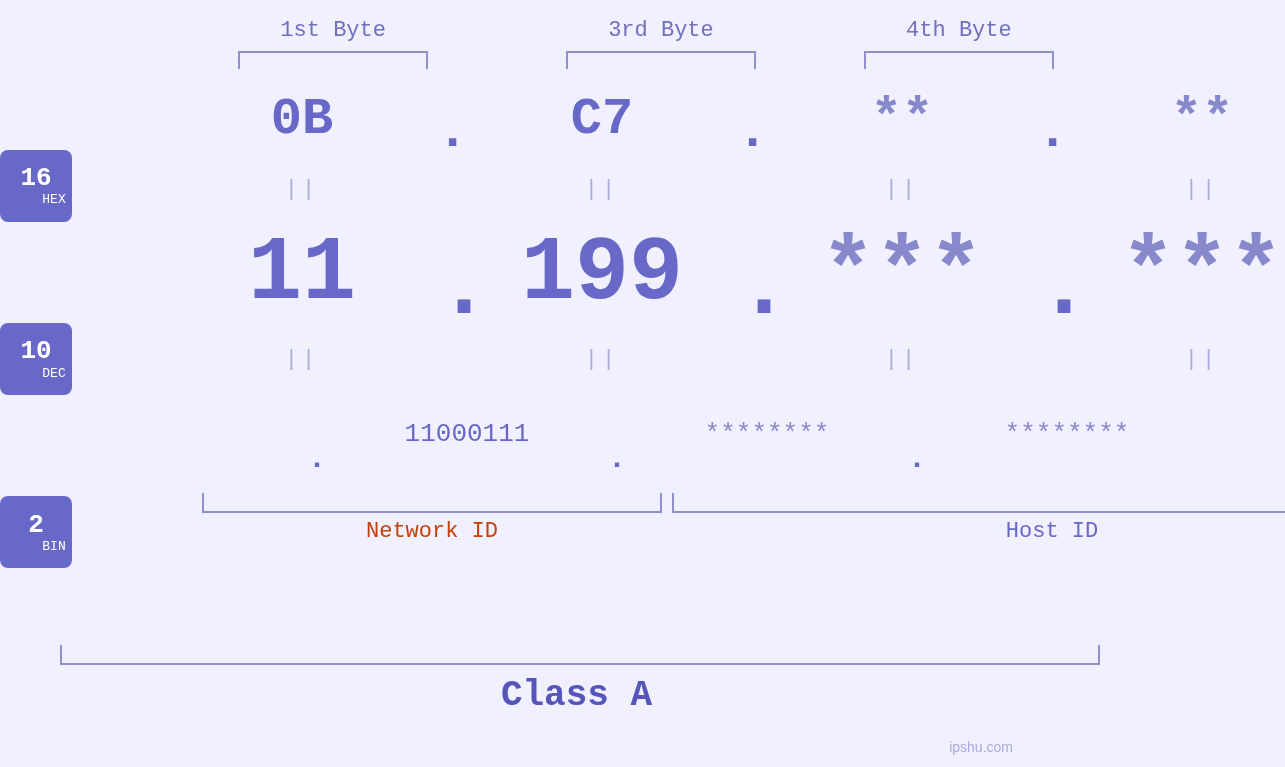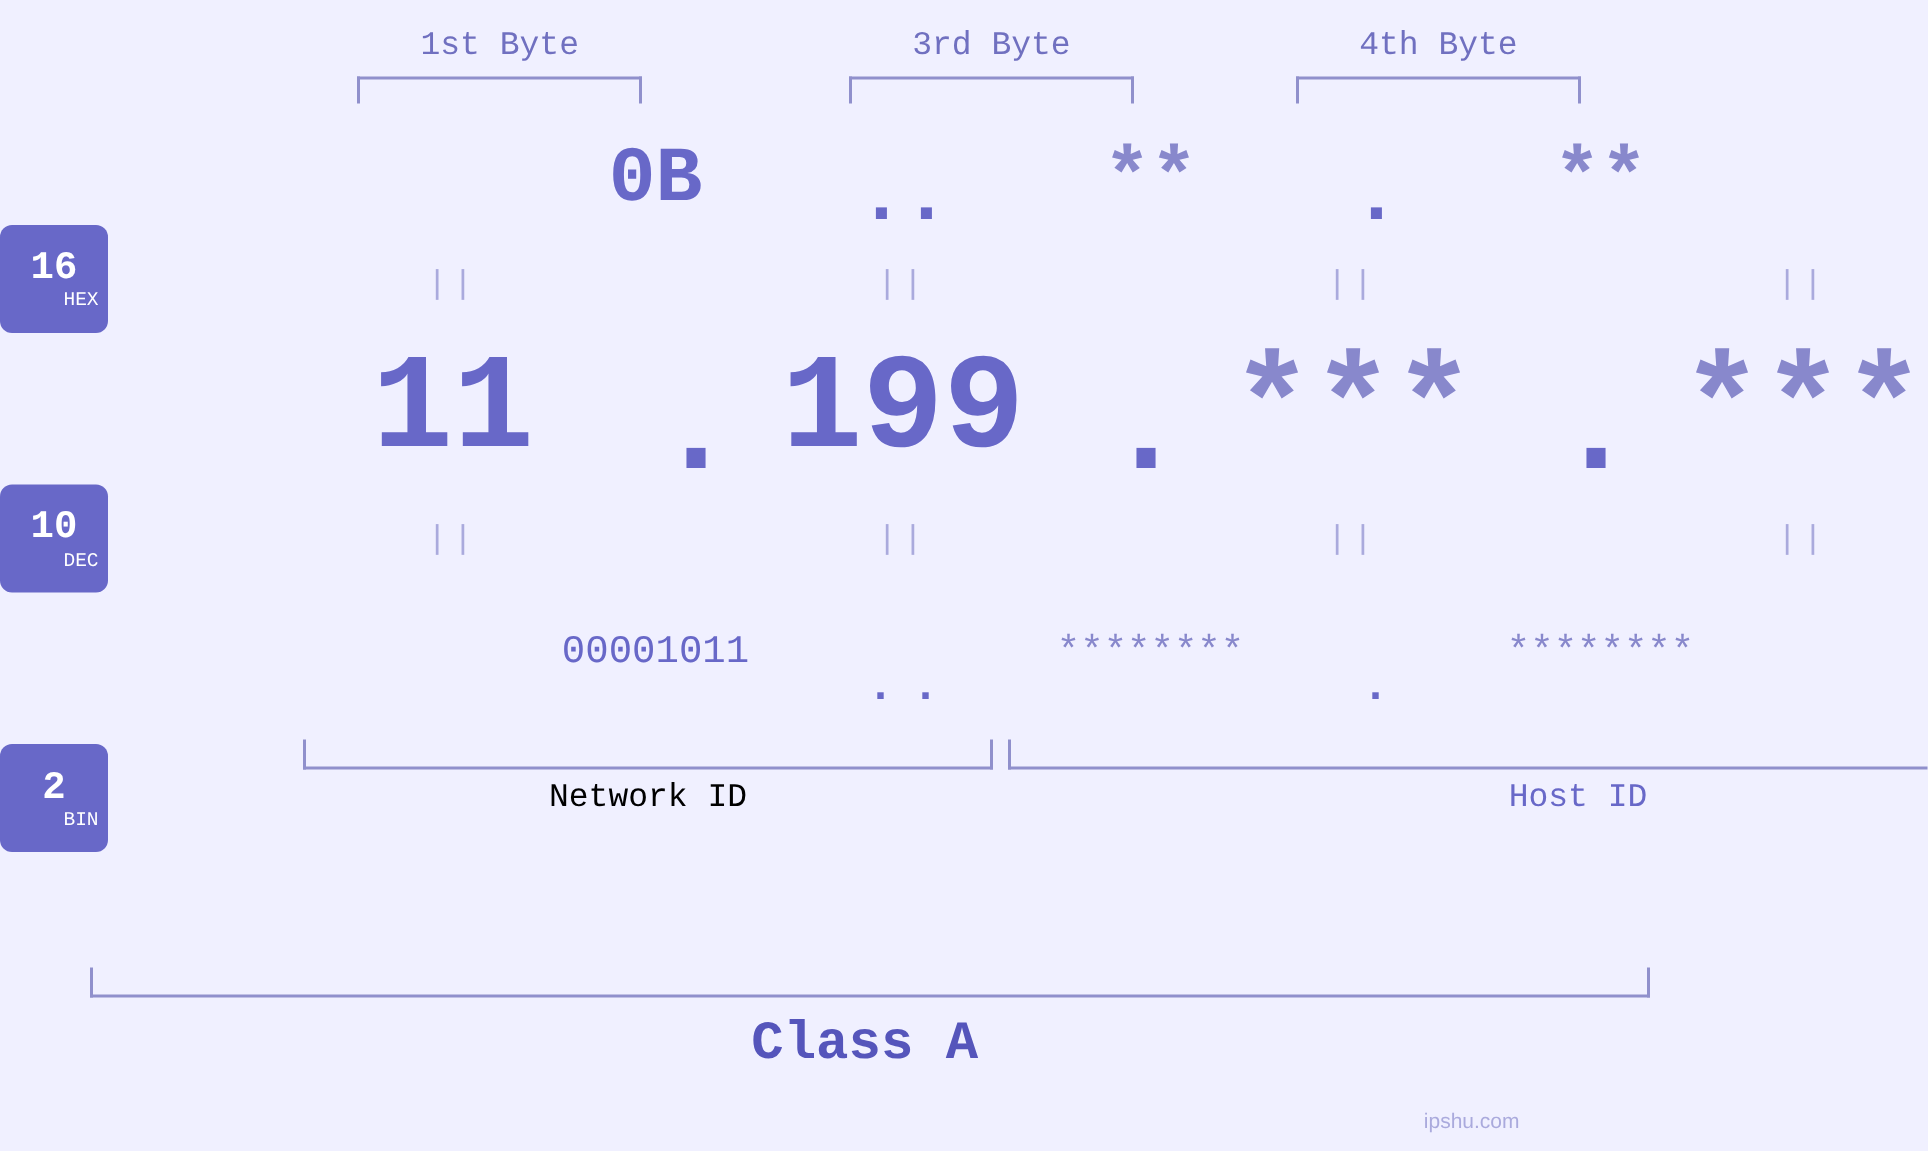--- a/index.html
+++ b/index.html
@@ -206,21 +206,21 @@
 
     .bottom-labels {
       display: flex;
       align-items: center;
       margin-top: 6px;
     }
 
     .net-id-label {
       width: 480px;
       text-align: center;
-      color: #000000;
+      color: #c2410c;
       font-size: 22px;
     }
 
     .host-id-label {
       width: 760px;
       text-align: center;
       color: #6868c8;
       font-size: 22px;
     }
 
@@ -302,20 +302,23 @@
       </div>
     </div>
 
     <div class="data-section">
 
       <div class="data-row hex-row">
         <div class="byte-value">
           <span class="hex-value">0B</span>
         </div>
         <div class="dot-separator">.</div>
+        <div class="byte-value">
+          <span class="hex-value">C7</span>
+        </div>
         <div class="dot-separator">.</div>
         <div class="byte-value">
           <span class="hex-value masked">**</span>
         </div>
         <div class="dot-separator">.</div>
         <div class="byte-value">
           <span class="hex-value masked">**</span>
         </div>
       </div>
 
@@ -351,24 +354,24 @@
         <div class="equals-sign">||</div>
         <div class="equals-dot-placeholder"></div>
         <div class="equals-sign">||</div>
         <div class="equals-dot-placeholder"></div>
         <div class="equals-sign">||</div>
         <div class="equals-dot-placeholder"></div>
         <div class="equals-sign">||</div>
       </div>
 
       <div class="data-row bin-row">
-        <div class="byte-value">
-          <span class="bin-value">00001011</span>
-        </div>
         <div class="dot-separator bin-dot">.</div>
+        <div class="byte-value">
+          <span class="bin-value">11000111</span>
+        </div>
         <div class="dot-separator bin-dot">.</div>
         <div class="byte-value">
           <span class="bin-value masked">********</span>
         </div>
         <div class="dot-separator bin-dot">.</div>
         <div class="byte-value">
           <span class="bin-value masked">********</span>
         </div>
       </div>
 

